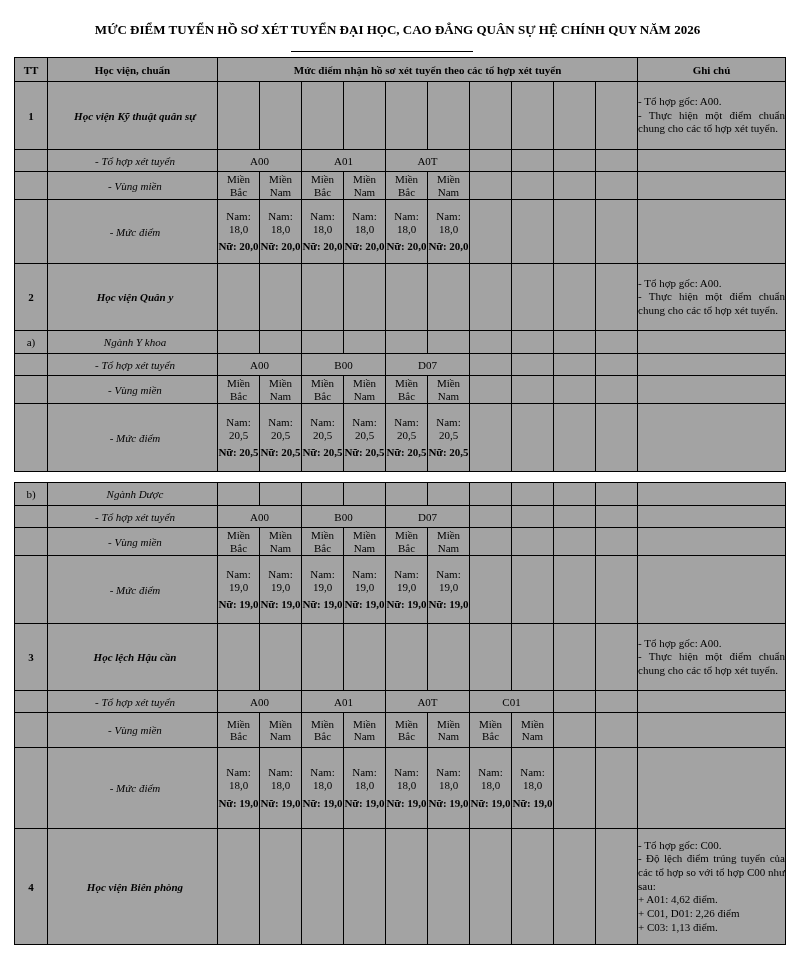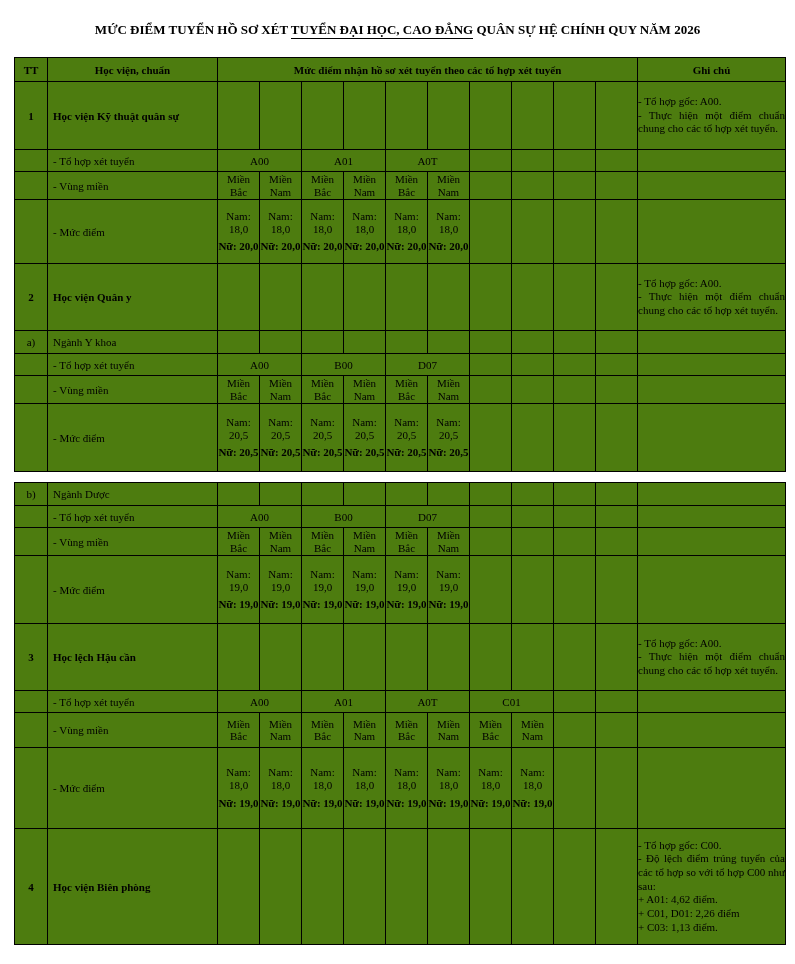--- a/index.html
+++ b/index.html
@@ -1,28 +1,28 @@
 <!DOCTYPE html>
 <html><head>
 <meta charset="utf-8">
 <style>
   html,body{margin:0;padding:0;background:#fff;}
   .page{position:relative;width:795px;height:964px;background:#ffffff;
         font-family:"Liberation Serif","DejaVu Serif",serif;color:#000;}
   .title{position:absolute;top:22px;left:0;width:795px;text-align:center;
          font-weight:bold;font-size:13px;letter-spacing:0px;}
-  .title .u{border-bottom:1.5px solid #000;padding-bottom:1px;}
+  .title .u{border-bottom:1.5px solid #000;padding-bottom:14px;}
   table.t{position:absolute;left:14px;border-collapse:collapse;table-layout:fixed;
-          background:#4d7c0f;border:1.5px solid #000;}
+          background:#a3a3a3;border:1.5px solid #000;}
   .t1{top:57px;}
   .t2{top:482px;}
   .t td{border:1px solid #000;font-size:11px;vertical-align:middle;padding:0;overflow:hidden;}
   .b{font-weight:bold;}
   .c{text-align:center;}
-  .l{text-align:left;padding-left:5px !important;}
+  .l{text-align:center;padding-left:5px !important;font-style:italic;}
   .hd{font-size:11.5px;}
   .inst{font-size:11.5px;}
   .note{vertical-align:top;text-align:justify;padding:1px 3px 2px 4px;line-height:1.24;}
   .score{line-height:1.2;padding:3px 0;}
   .score .g2{margin-top:4px;font-weight:bold;}
   .rg{line-height:1.12;}
 </style>
 </head>
 <body>
 

